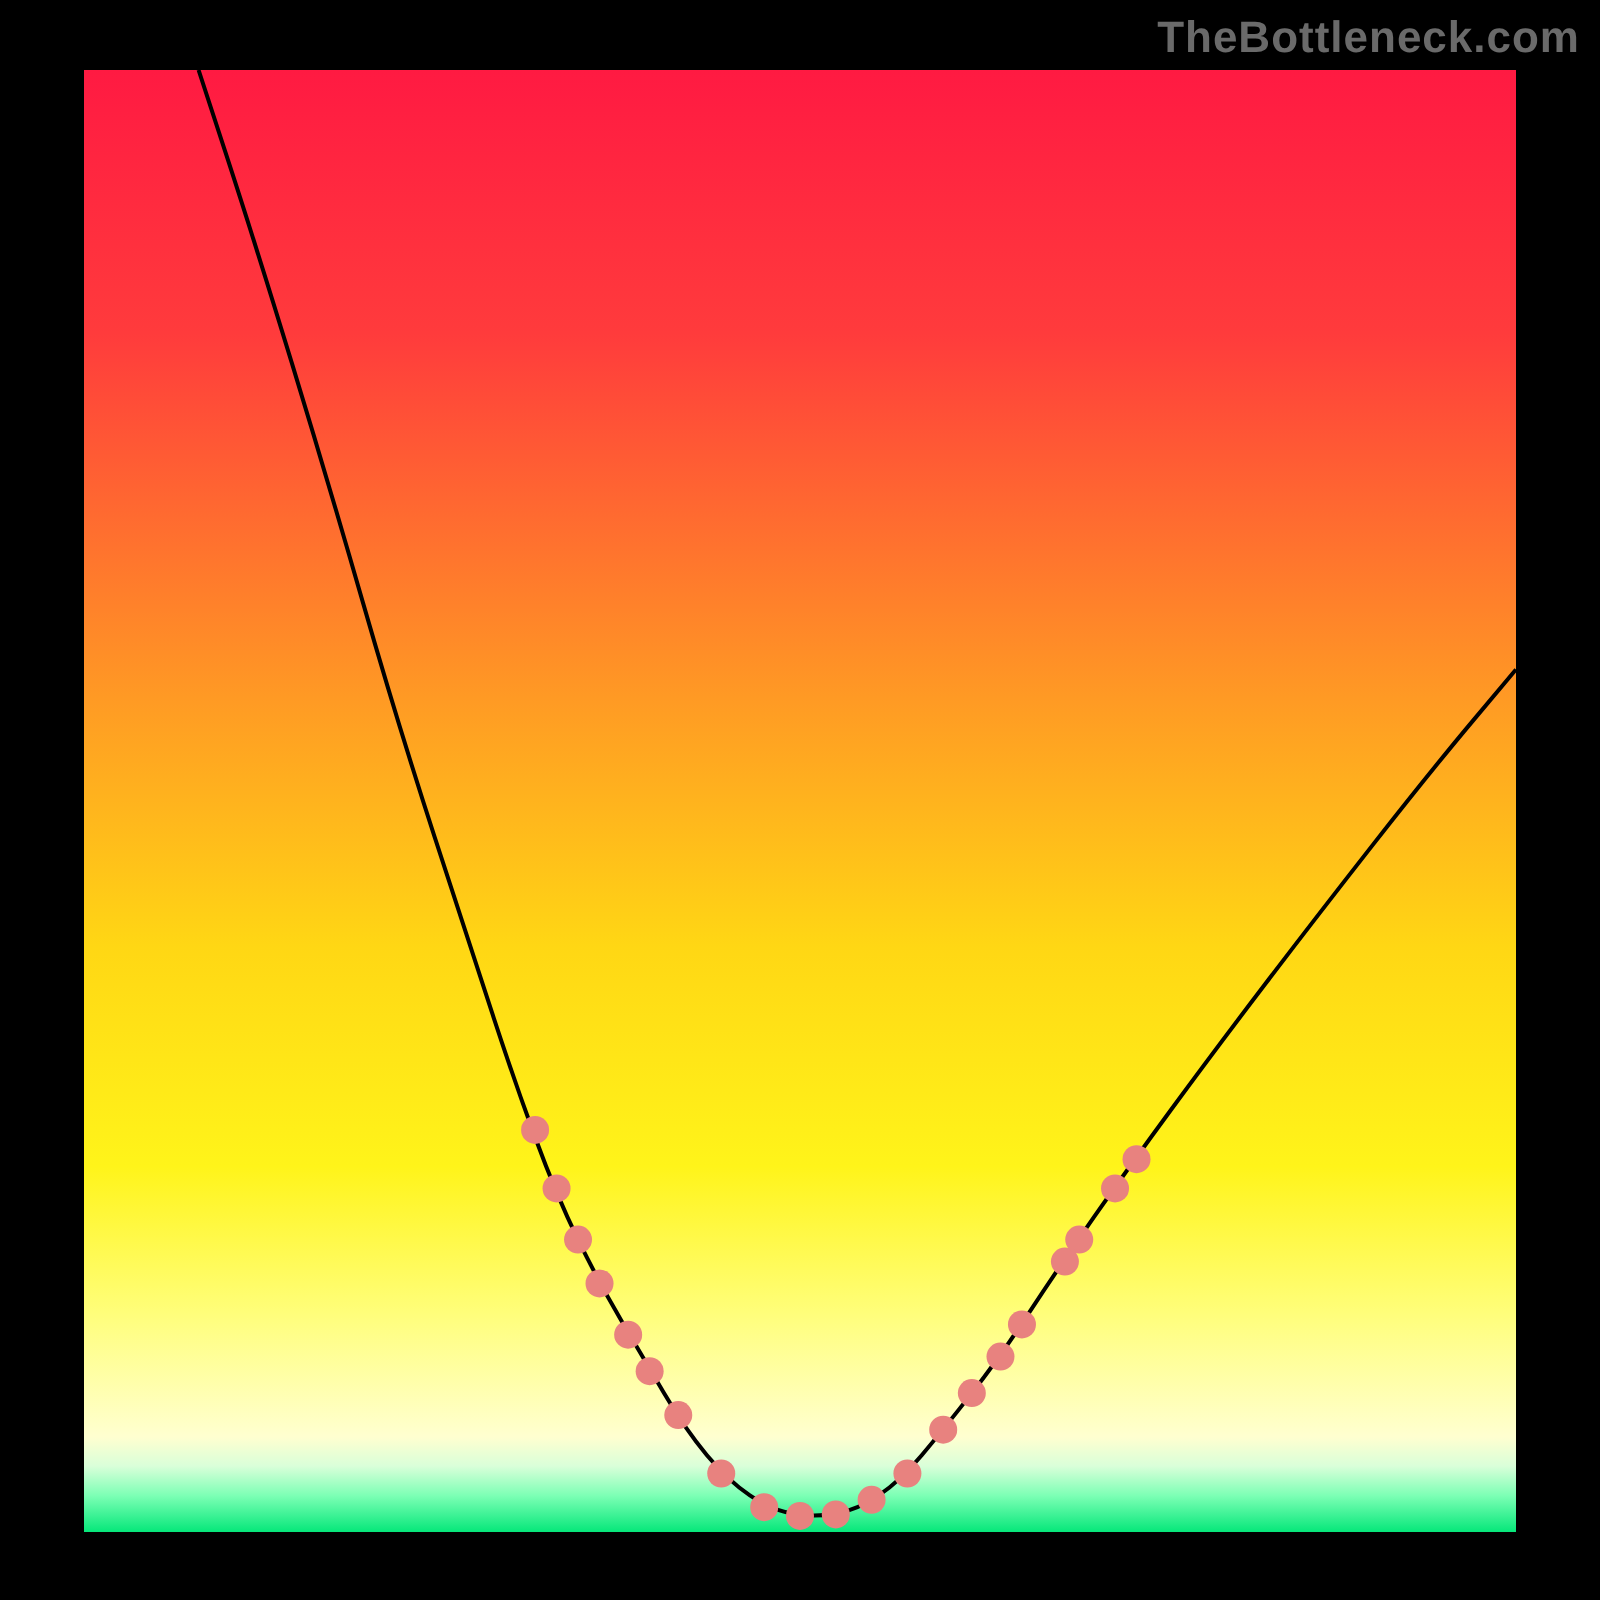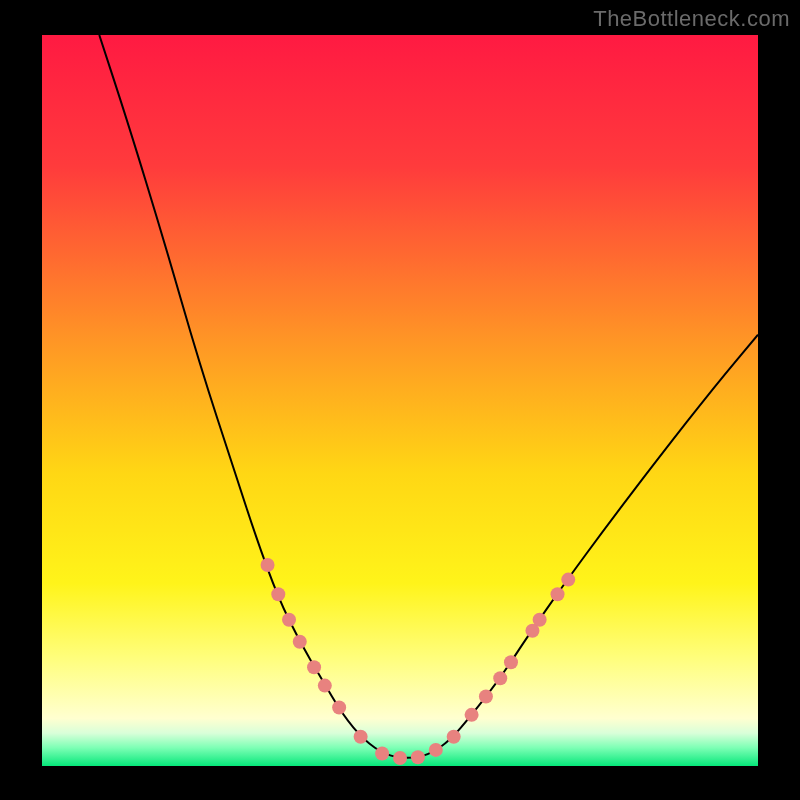--- a/index.html
+++ b/index.html
@@ -10,21 +10,21 @@
     height: 800px;
     background: #000;
     position: relative;
   }
   .watermark {
     position: absolute;
     top: 6px;
     right: 10px;
     color: #6a6a6a;
     font-size: 22px;
-    font-weight: 400;
+    font-weight: 700;
     letter-spacing: 0.5px;
     z-index: 10;
   }
   .plot-area {
     position: absolute;
     left: 42px;
     top: 35px;
     width: 716px;
     height: 731px;
   }

